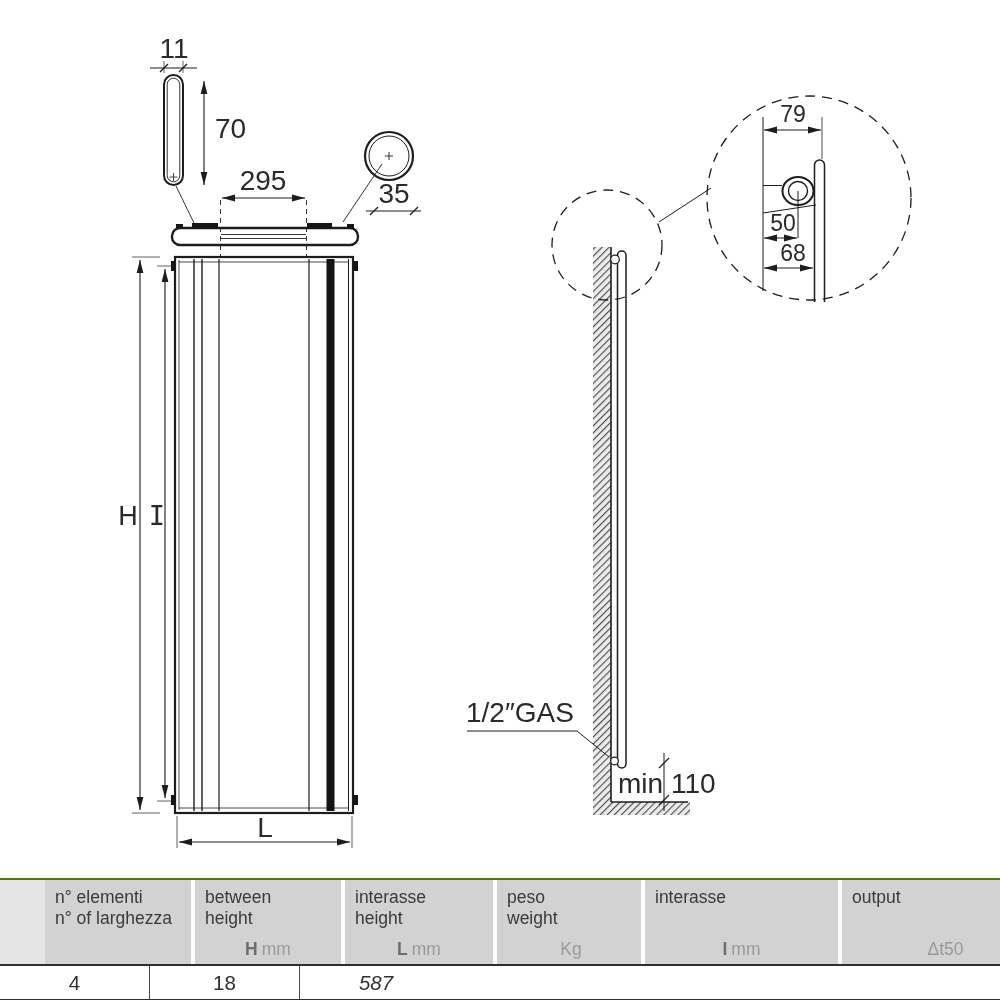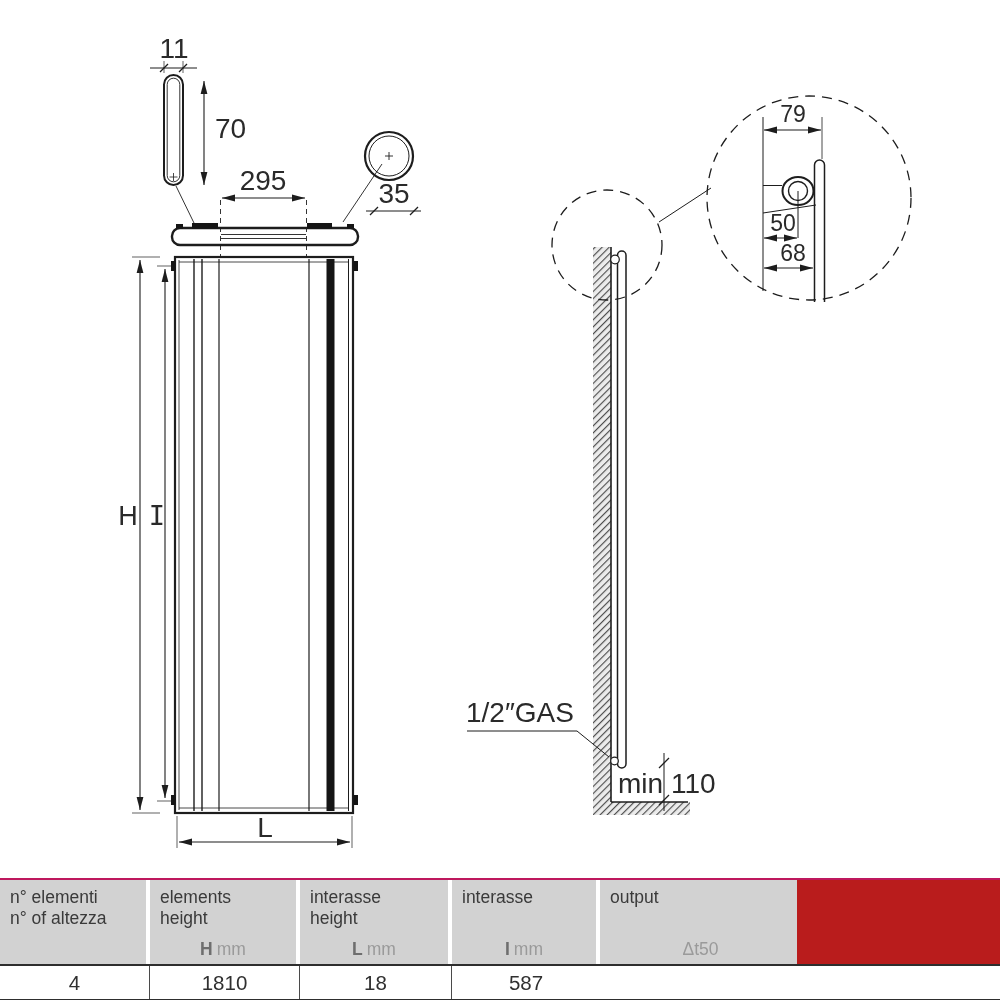--- a/index.html
+++ b/index.html
@@ -7,33 +7,33 @@
   #drawing{position:absolute;left:0;top:0;}
   svg text{fill:#2a2a2a;font-family:"Liberation Sans",sans-serif;}
   .dimtxt{font-size:28px;}
   .dimtxt-sm{font-size:23px;}
   .hi-label{font-size:27px;}
   .mono{font-family:"DejaVu Sans Mono",monospace;}
 
   
   #spec-table{position:absolute;left:0;top:878px;width:1000px;}
   .trow{display:grid;grid-template-columns:150px 150px 152px 148px 197px 203px;box-sizing:border-box;}
-  .thead{border-top:2px solid #be185d;background:#b91c1c;}
+  .thead{border-top:2px solid #4d7c0f;background:#e5e5e5;padding-left:45px;}
   .hcell{background:#d2d2d2;box-sizing:border-box;border-right:4px solid #fff;
          padding:7px 10px 4px 10px;height:84px;display:flex;flex-direction:column;}
   .hcell:last-child{border-right:none;}
   .hlabel{font-size:17.5px;color:#3a3a3a;line-height:1.22;}
   .hunit{margin-top:auto;text-align:center;font-size:17.5px;color:#9a9a9a;
          display:flex;justify-content:center;align-items:baseline;gap:4px;}
   .hunit b{color:#6e6e6e;font-weight:bold;}
   .tbody{border-top:2px solid #2e2e2e;border-bottom:2px solid #2e2e2e;}
   .dcell{box-sizing:border-box;border-right:1px solid #4a4a4a;background:#fff;
          height:33px;display:flex;align-items:center;justify-content:center;
          font-size:20.5px;color:#303030;}
-  .dcell:last-child{border-right:none;}
+  .dcell:last-child{border-right:none;font-style:italic;}
   [data-empty="true"]{visibility:hidden;}
 </style>
 </head>
 <body>
 
 <svg id="drawing" width="1000" height="878" viewBox="0 0 1000 878">
   <defs>
     <marker id="arr" viewBox="0 0 14 10" markerUnits="userSpaceOnUse" markerWidth="14" markerHeight="10" refX="13.5" refY="5" orient="auto-start-reverse">
       <path d="M13.5,5 L0.5,1.6 L0.5,8.4 Z" fill="#1d1d1d"></path>
     </marker>
@@ -190,45 +190,55 @@
     <text x="618" y="793" text-anchor="start" class="dimtxt" stroke="none">min</text>
     <text x="671" y="793" text-anchor="start" class="dimtxt" stroke="none">110</text>
   </g>
 </svg>
 
 <div id="spec-table">
   <div class="trow thead">
     <div class="hcell">
       <div class="hlabel">
           <div>n° elementi</div>
-          <div>n° of altezza</div>
+          <div>n° of larghezza</div>
         </div>
       <div class="hunit">
           <b data-empty="true"></b>
           <span data-empty="true"></span>
         </div>
     </div>
     <div class="hcell">
       <div class="hlabel">
-          <div>elements</div>
+          <div>between</div>
           <div>height</div>
         </div>
       <div class="hunit">
           <b>H</b>
           <span>mm</span>
         </div>
     </div>
     <div class="hcell">
       <div class="hlabel">
           <div>interasse</div>
           <div>height</div>
         </div>
       <div class="hunit">
           <b>L</b>
           <span>mm</span>
+        </div>
+    </div>
+    <div class="hcell">
+      <div class="hlabel">
+          <div>peso</div>
+          <div>weight</div>
+        </div>
+      <div class="hunit">
+          <b data-empty="true"></b>
+          <span>Kg</span>
         </div>
     </div>
     <div class="hcell">
       <div class="hlabel">
           <div>interasse</div>
         </div>
       <div class="hunit">
           <b>I</b>
           <span>mm</span>
         </div>
@@ -239,17 +249,16 @@
           <div data-empty="true"></div>
         </div>
       <div class="hunit">
           <b data-empty="true"></b>
           <span>Δt50</span>
         </div>
     </div>
   </div>
   <div class="trow tbody">
     <div class="dcell">4</div>
-    <div class="dcell">1810</div>
     <div class="dcell">18</div>
     <div class="dcell">587</div>
   </div>
 </div>
 
 </body></html>

